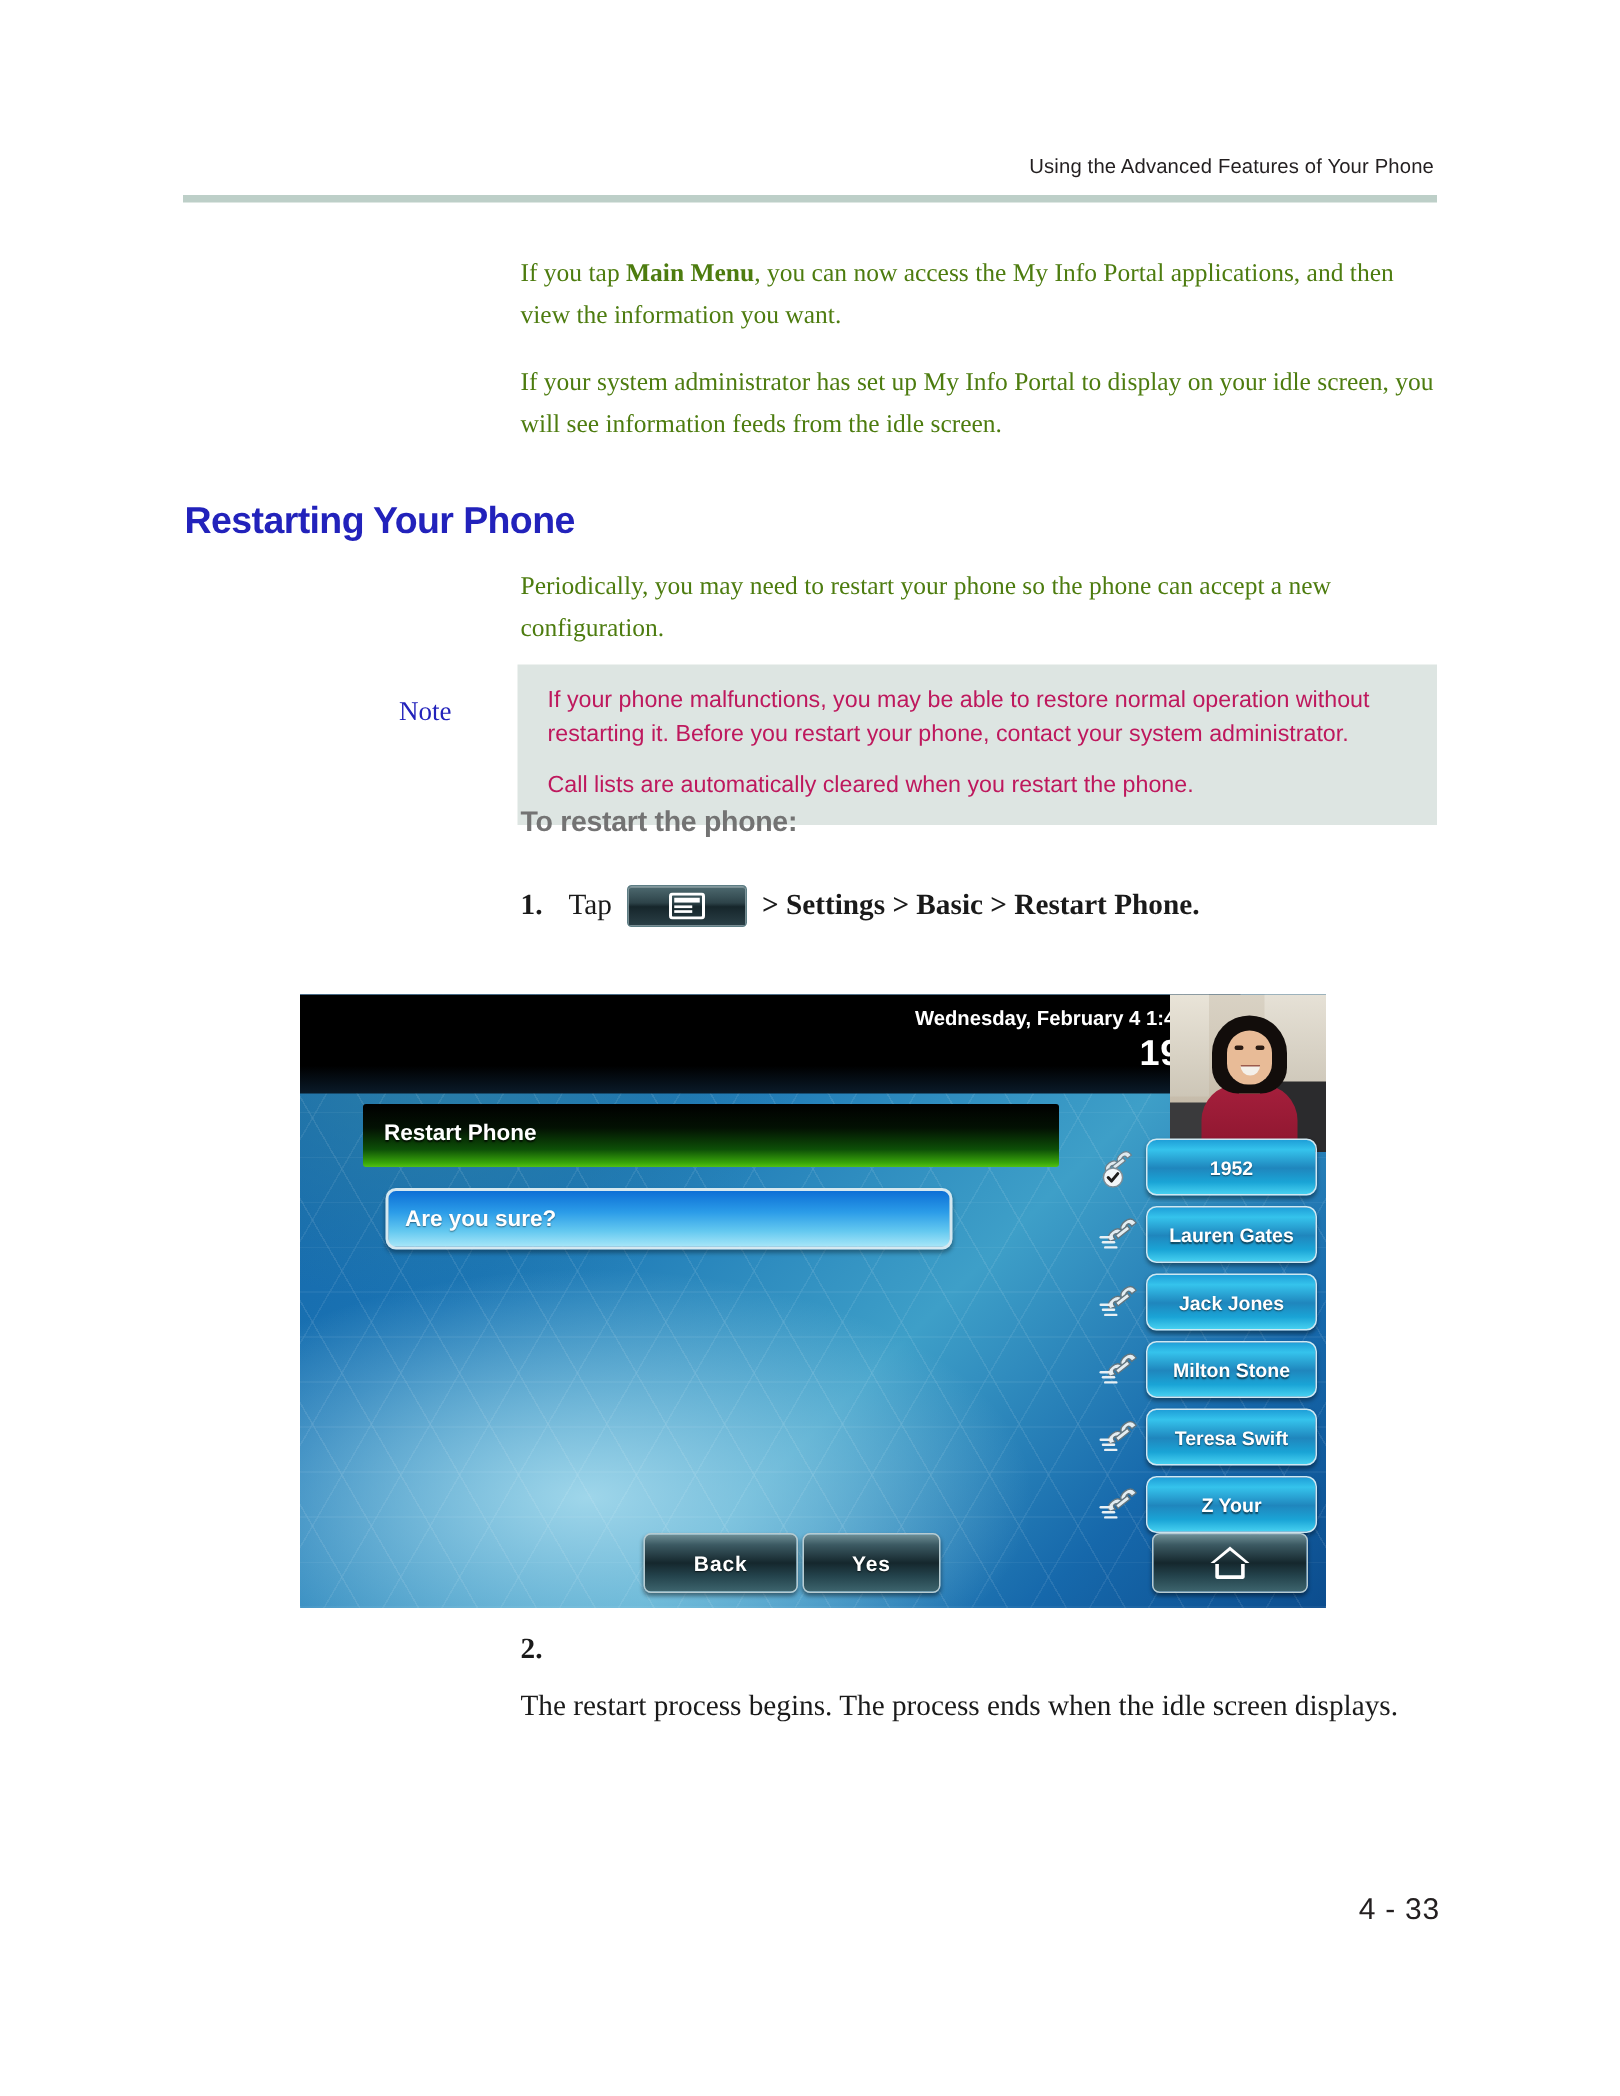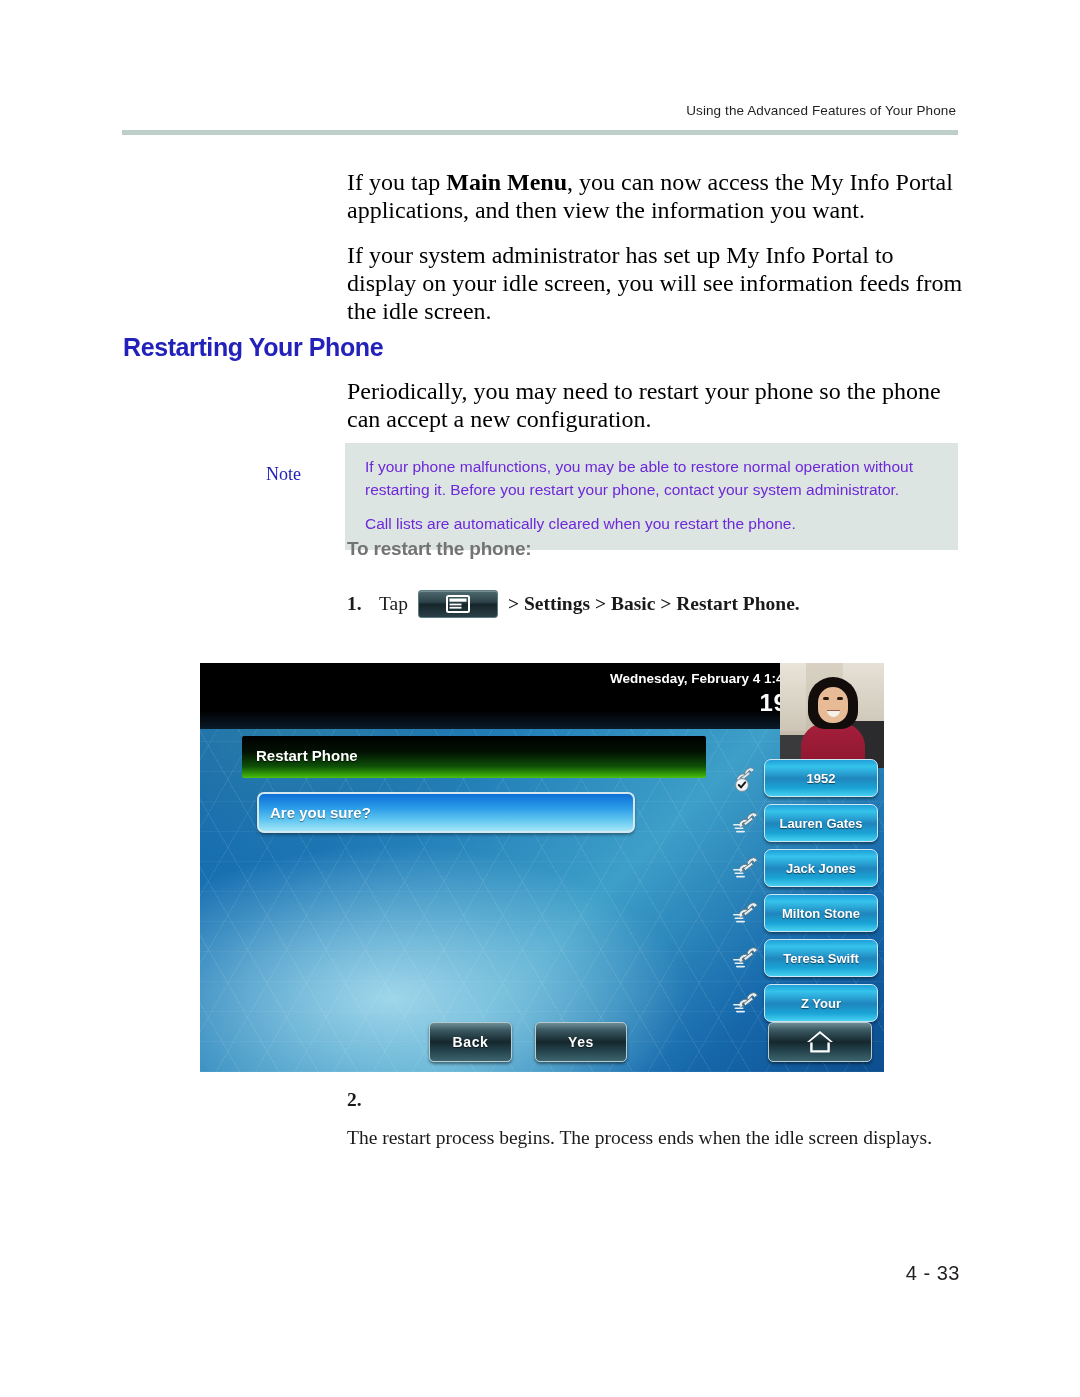--- a/index.html
+++ b/index.html
@@ -37,23 +37,23 @@
 
   
   .content {
     position: absolute;
     left: 347px;
     top: 168px;
     width: 616px;
   }
   p.body {
     margin: 0 0 17px 0;
-    font-size: 24px;
+    font-size: 17px;
     line-height: 28px;
-    color: #000000;
+    color: #4d7c0f;
     text-align: left;
   }
   p.body b { font-weight: bold; }
 
   
   .chapter-heading {
     position: absolute;
     left: 123px;
     top: 316px;
     font-family: "Liberation Sans", sans-serif;
@@ -91,21 +91,21 @@
     background: #dde5e2;
     padding: 12px 20px 15px 20px;
     box-sizing: border-box;
     width: 613px;
   }
   .note-box p {
     margin: 0;
     font-family: "Liberation Sans", sans-serif;
     font-size: 15.5px;
     line-height: 23px;
-    color: #6d28d9;
+    color: #be185d;
   }
   .note-box p + p { margin-top: 11px; }
 
   
   .proc-title {
     position: absolute;
     left: 347px;
     top: 538px;
     font-family: "Liberation Sans", sans-serif;
     font-size: 19px;
@@ -394,21 +394,21 @@
     justify-content: center;
   }
   .softkey span {
     font-family: "Liberation Sans", sans-serif;
     font-size: 14px;
     font-weight: bold;
     color: #ffffff;
     letter-spacing: 0.6px;
     text-shadow: 0 1px 1px rgba(0,0,0,0.6);
   }
-  .sk-back { left: 229px; width: 83px; }
+  .sk-back { left: 229px; width: 103px; }
   .sk-yes  { left: 335px; width: 92px; }
   .sk-home { left: 568px; width: 104px; }
 
   
   .page-number {
     position: absolute;
     top: 1262px;
     right: 120px;
     font-family: "Liberation Sans", sans-serif;
     font-size: 20px;

